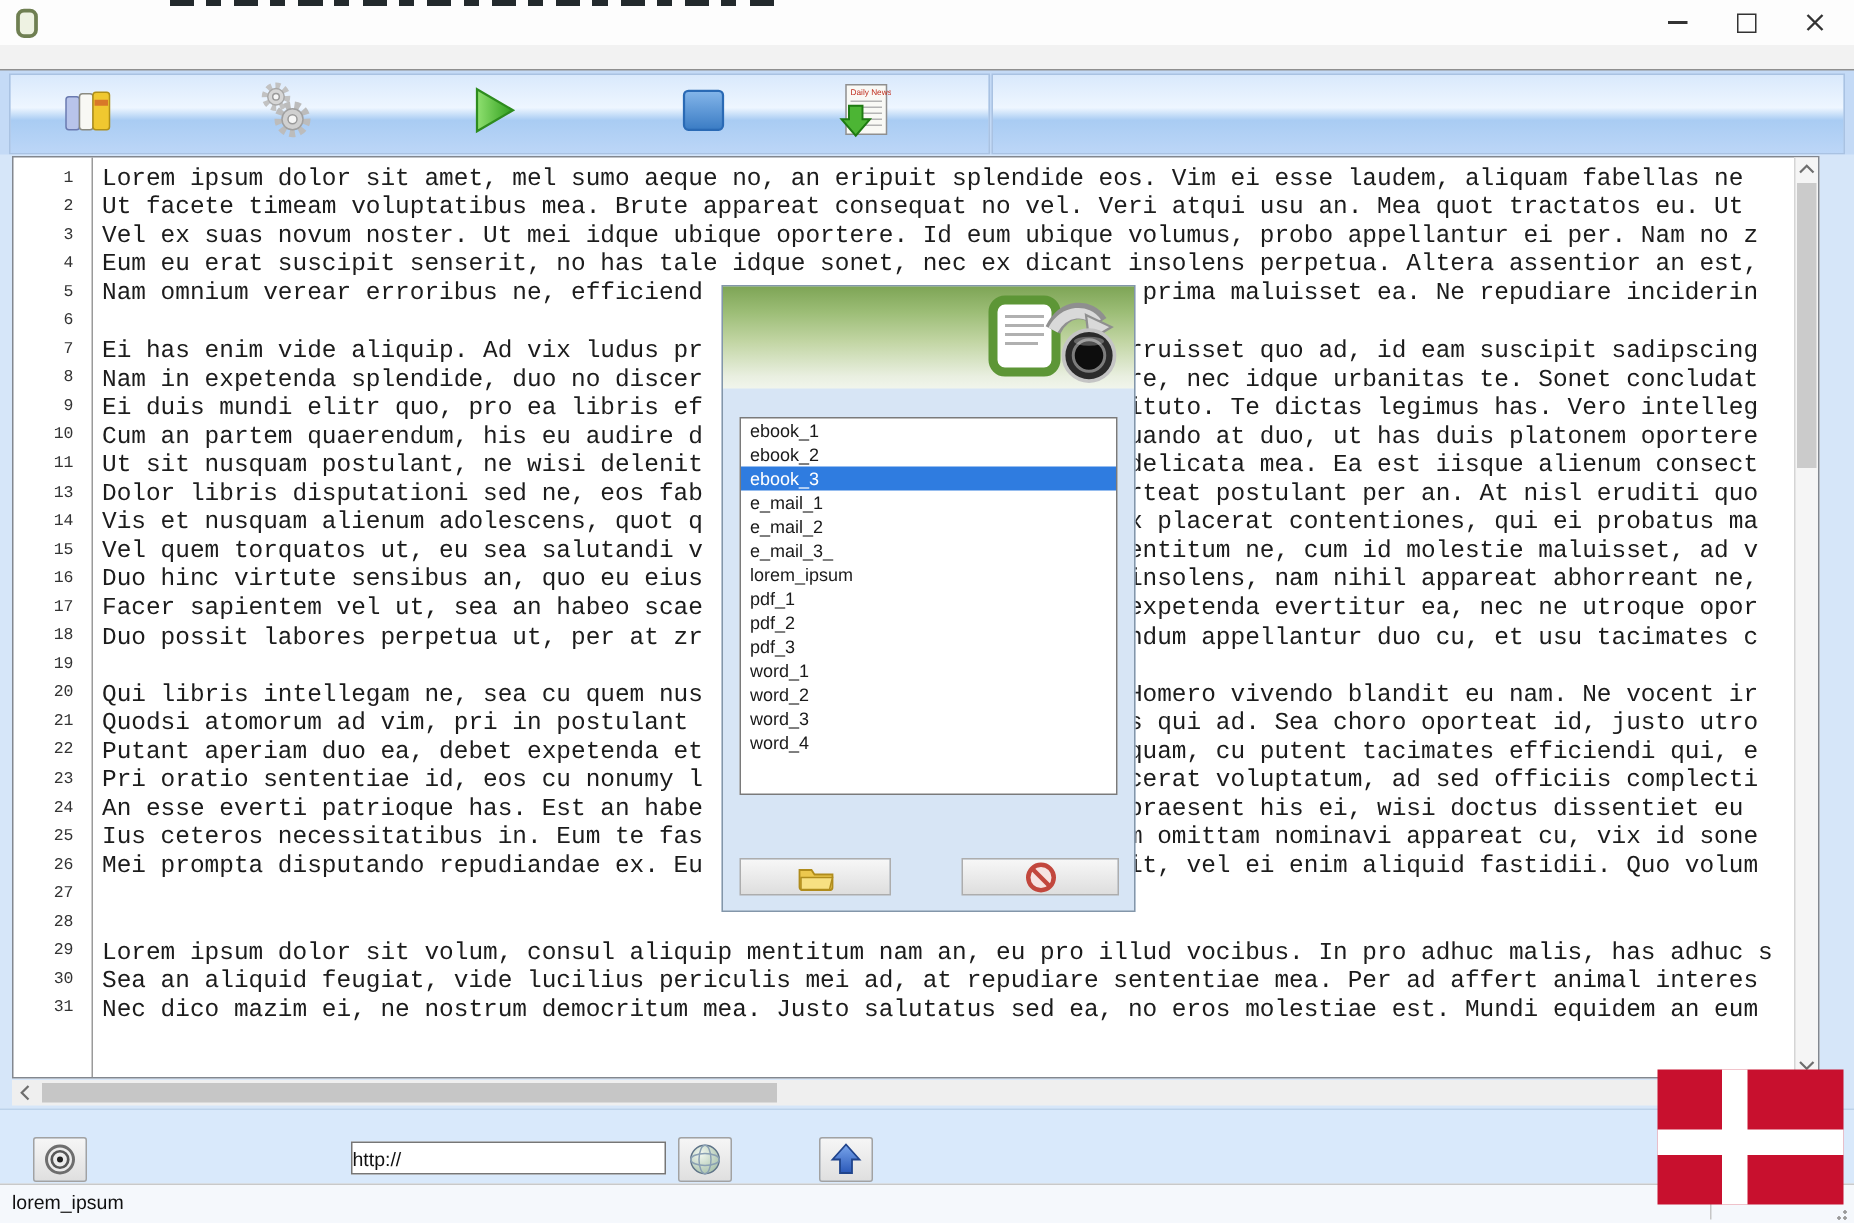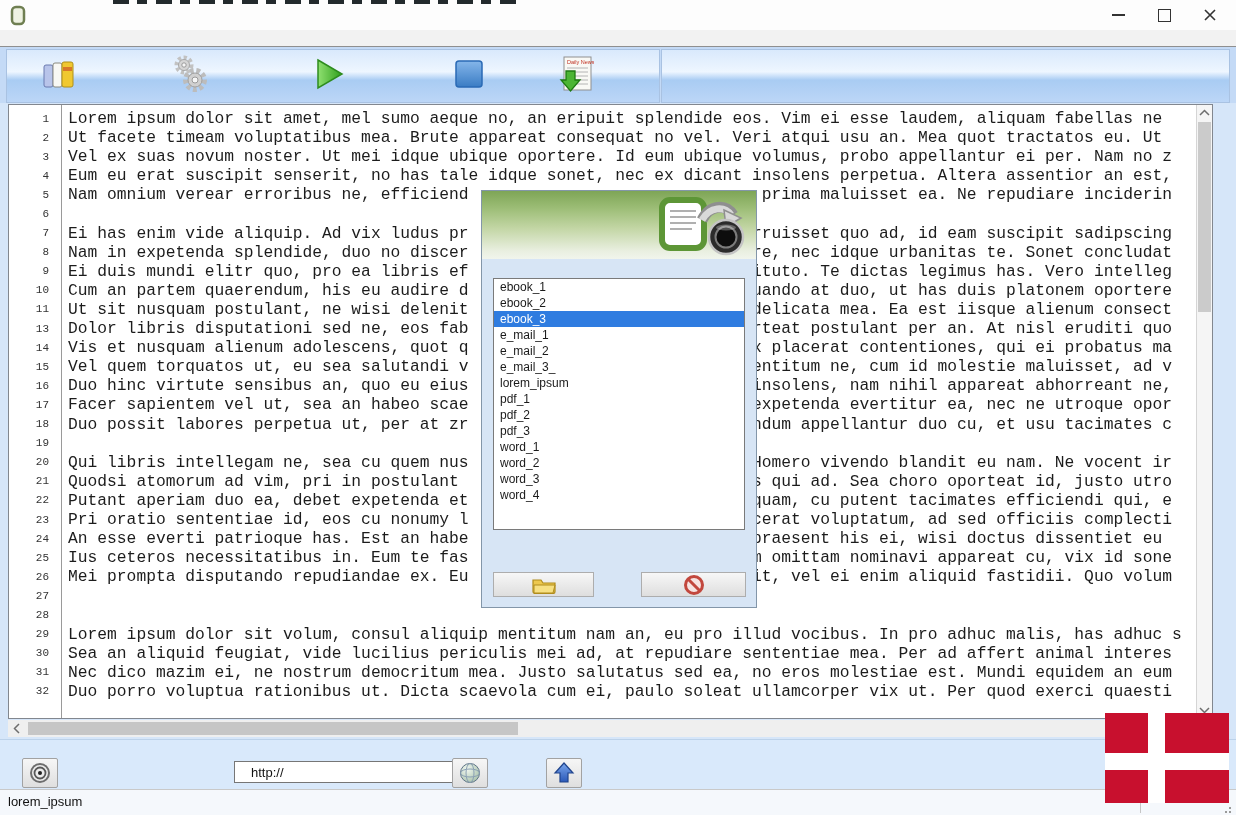--- a/index.html
+++ b/index.html
@@ -49,21 +49,21 @@
   .hthumb{position:absolute;left:20px;top:2px;width:490px;height:13px;background:#c6c6c6;}
 
   
   .bottombar{position:absolute;left:0;top:739px;width:1236px;height:50px;background:#d9e9fb;border-top:1px solid #bcd2ea;}
   .bbtn{position:absolute;width:34px;height:28px;border:1px solid #a2a2a2;border-radius:2px;
         background:linear-gradient(180deg,#f6f6f6,#dfdfdf);display:flex;align-items:center;justify-content:center;}
   .speaker-btn{left:22px;top:18px;}
   .globe-btn{left:452px;top:18px;}
   .up-btn{left:546px;top:18px;}
   .urlbox{position:absolute;left:234px;top:21px;width:208px;height:20px;border:1px solid #767676;
-          background:#fff;font-family:"Liberation Sans",sans-serif;font-size:13px;color:#111;padding:0 16px;}
+          background:#fff;font-family:"Liberation Sans",sans-serif;font-size:13px;color:#111;padding:0 0;}
 
   
   .statusbar{position:absolute;left:0;top:789px;width:1236px;height:26px;background:#f5f8fc;border-top:1px solid #c9c9c9;}
   .status-text{position:absolute;left:8px;top:4px;font-size:13px;color:#111;}
   .status-div{position:absolute;left:1140px;top:3px;bottom:3px;width:1px;background:#c6c6c6;}
   .grip{position:absolute;right:2px;bottom:2px;width:10px;height:10px;
     background:radial-gradient(circle at 2px 8px,#9a9a9a 1px,transparent 1.4px),
                radial-gradient(circle at 6px 8px,#9a9a9a 1px,transparent 1.4px),
                radial-gradient(circle at 6px 4px,#9a9a9a 1px,transparent 1.4px);}
 
@@ -287,24 +287,20 @@
         <span class="lnum">29</span>
         <span class="ltext">Lorem ipsum dolor sit volum, consul aliquip mentitum nam an, eu pro illud vocibus. In pro adhuc malis, has adhuc s</span>
       </div>
       <div class="erow">
         <span class="lnum">30</span>
         <span class="ltext">Sea an aliquid feugiat, vide lucilius periculis mei ad, at repudiare sententiae mea. Per ad affert animal interes</span>
       </div>
       <div class="erow">
         <span class="lnum">31</span>
         <span class="ltext">Nec dico mazim ei, ne nostrum democritum mea. Justo salutatus sed ea, no eros molestiae est. Mundi equidem an eum</span>
-      </div>
-      <div class="erow">
-        <span class="lnum">32</span>
-        <span class="ltext">Duo porro voluptua rationibus ut. Dicta scaevola cum ei, paulo soleat ullamcorper vix ut. Per quod exerci quaesti</span>
       </div>
     </div>
   <div class="vscroll">
     <div class="sarrow up">
       <svg width="13" height="10">
           <polyline points="2,7 6.5,2.5 11,7" fill="none" stroke="#6e6e6e" stroke-width="1.5"></polyline>
         </svg>
     </div>
     <div class="vthumb"></div>
     <div class="sarrow down">

